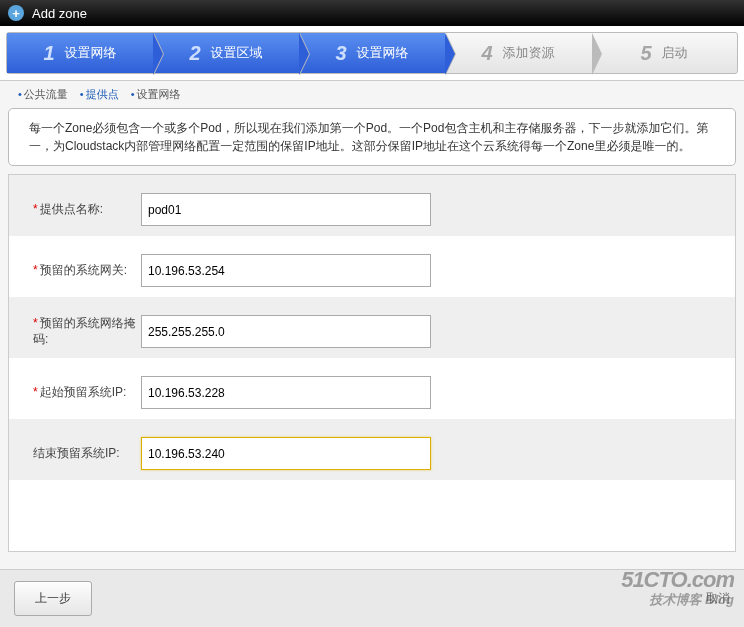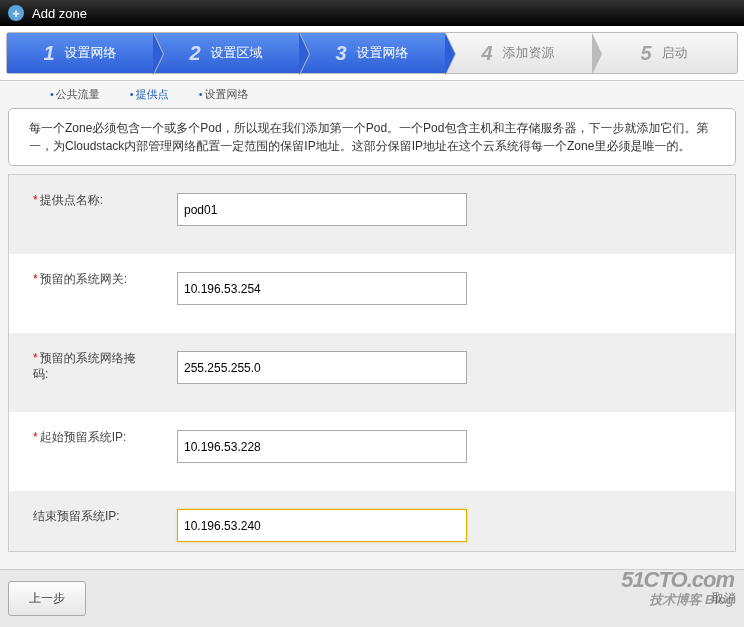--- a/index.html
+++ b/index.html
@@ -13,36 +13,36 @@
     .wizard-steps { display: flex; background: linear-gradient(to bottom, #f8f8f8, #e4e4e4); border: 1px solid #bbb; border-radius: 3px; height: 42px; position: relative; }
     .step { flex: 1; display: flex; align-items: center; justify-content: center; position: relative; color: #888; }
     .step.active { background: linear-gradient(to bottom, #5a8ff0, #2e5fd8); color: #fff; }
     .step.active::after { content: ""; position: absolute; right: -10px; top: 0; width: 0; height: 0; border-top: 21px solid transparent; border-bottom: 21px solid transparent; border-left: 10px solid #2e5fd8; z-index: 2; }
     .step::before { content: ""; position: absolute; right: -11px; top: 0; width: 0; height: 0; border-top: 21px solid transparent; border-bottom: 21px solid transparent; border-left: 10px solid #bbb; z-index: 1; }
     .step:last-child::before, .step:last-child::after { display: none; }
     .step-num { font-size: 20px; font-style: italic; font-weight: bold; margin-right: 10px; opacity: 0.7; }
     .step.active .step-num { color: #cfe0ff; opacity: 1; }
     .step-label { font-size: 13px; }
     
-    .subtabs { display: flex; padding: 6px 18px 2px; gap: 30px; font-size: 11px; margin-left: 32px; }
+    .subtabs { display: flex; padding: 6px 18px 2px; gap: 12px; font-size: 11px; }
     .subtab { color: #555; cursor: pointer; }
     .subtab .bullet { color: #1b5cb8; margin-right: 2px; }
     .subtab.active { color: #1b5cb8; }
     
     .description-box { margin: 4px 8px 8px; border: 1px solid #bbb; border-radius: 5px; background: #fff; padding: 10px 20px; font-size: 12px; color: #333; line-height: 1.5; }
     
     .form-panel { margin: 0 8px; background: #fff; border: 1px solid #ccc; height: 378px; overflow: auto; }
-    .form-row { display: flex; align-items: flex-start; padding: 18px 24px 28px; min-height: 56px; gap: 36px; }
+    .form-row { display: flex; align-items: center; padding: 18px 24px 10px; min-height: 56px; }
     .form-row.alt { background: #efefef; }
     .form-label { width: 108px; font-size: 12px; color: #444; line-height: 1.3; }
     .req { color: #d00; margin-right: 2px; }
     .form-row input[type=text] { width: 290px; height: 33px; border: 1px solid #aaa; padding: 2px 6px; font-size: 12px; background: #fff; }
     .form-row input.focused { border: 1px solid #e0b000; outline: none; box-shadow: 0 0 2px rgba(224,176,0,0.6); }
     
-    .footer { position: absolute; bottom: 0; left: 0; right: 0; height: 58px; background: #e9e9e9; border-top: 1px solid #ccc; display: flex; align-items: center; padding: 0 8px; }
+    .footer { position: absolute; bottom: 0; left: 0; right: 0; height: 58px; background: #e9e9e9; border-top: 1px solid #ccc; display: flex; align-items: center; padding: 0 14px; }
     .btn-prev { background: linear-gradient(to bottom, #fdfdfd, #e6e6e6); border: 1px solid #aaa; border-radius: 3px; padding: 8px 20px; font-size: 12px; cursor: pointer; color: #333; }
     .footer-right { margin-left: auto; display: flex; align-items: center; gap: 18px; }
     .btn-cancel { color: #737373; font-size: 12px; cursor: pointer; }
     .btn-next { background: linear-gradient(to bottom, #4a8de8, #1555c2); color: #fff; border: 1px solid #0d3f99; border-radius: 3px; padding: 8px 24px; font-size: 12px; cursor: pointer; position: relative; }
     
     .watermark { position: absolute; bottom: 18px; right: 10px; color: rgba(80,80,80,0.5); font-family: Arial; text-align: right; pointer-events: none; z-index: 50; }
     .watermark .wm1 { font-size: 22px; font-weight: bold; font-style: italic; letter-spacing: -1px; }
     .watermark .wm2 { font-size: 13px; font-weight: bold; font-style: italic; margin-top: -2px; }
   </style>
 </head>

